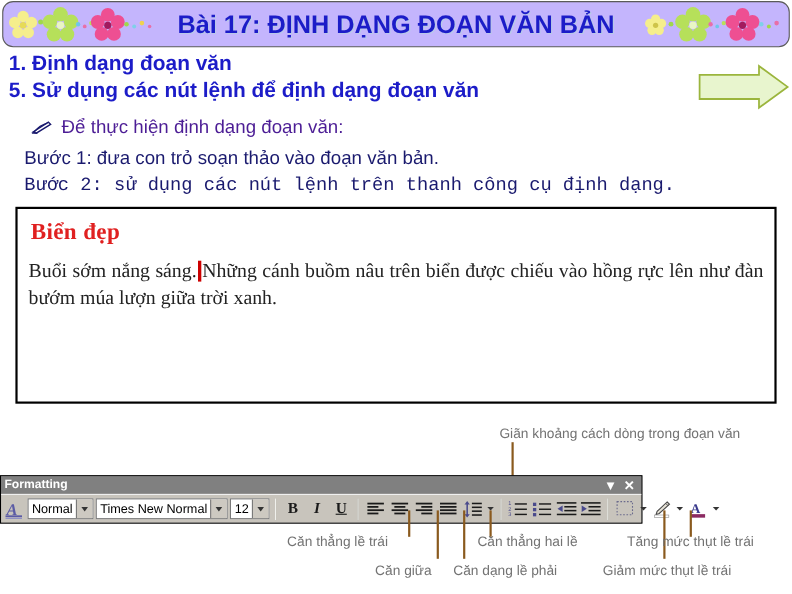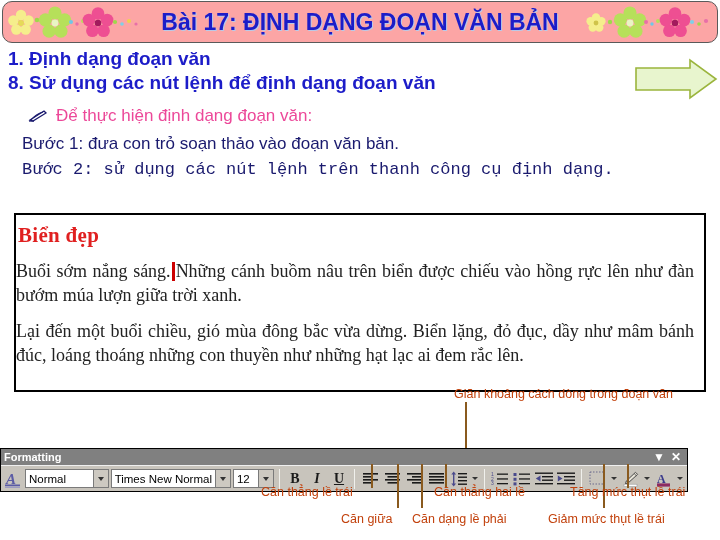--- a/index.html
+++ b/index.html
@@ -8,21 +8,21 @@
     width:720px; height:540px;
     background:#ffffff;
     font-family:"Liberation Sans", sans-serif;
     overflow:hidden;
     position:relative;
   }
 
   
   #title-bar {
     position:absolute; left:2px; top:1px; width:716px; height:42px;
-    background:#fca5a5;
+    background:#c4b5fd;
     border:1px solid #5a5a5a;
     border-radius:10px;
     overflow:hidden;
   }
   #title-text {
     position:absolute; left:0; top:0; width:100%; height:100%;
     display:flex; align-items:center; justify-content:center;
     font-size:23px; font-weight:bold; color:#1c1cc8;
     letter-spacing:0px;
     text-shadow:1px 1px 0 #b9c9e8;
@@ -41,62 +41,62 @@
   #heading-1 { top:48px; }
   #heading-2 { top:72px; }
 
   
   #green-arrow { position:absolute; left:634px; top:58px; width:84px; height:42px; }
 
   
   #bullet-line {
     position:absolute; left:28px; top:106px;
     display:flex; align-items:center; gap:8px;
-    font-size:17px; color:#ec4899; white-space:nowrap;
+    font-size:17px; color:#4c1d95; white-space:nowrap;
   }
   #bullet-glyph { width:20px; height:16px; flex:0 0 auto; }
   .step {
     position:absolute; left:22px;
     font-size:17px; color:#1a1a6e; white-space:nowrap;
   }
   #step-1 { top:134px; }
   #step-2 { top:160px;font-family:Liberation Mono, monospace; }
 
   
   #doc-preview {
-    position:absolute; left:14px; top:213px; width:692px; height:179px;
+    position:absolute; left:14px; top:188px; width:692px; height:179px;
     background:#ffffff; border:2px solid #000000;
-    padding:6px 10px 0 0;
+    padding:6px 10px 0 10px;
     font-family:"Liberation Serif", serif;
     overflow:hidden;
   }
   #doc-title {
     font-size:21px; font-weight:bold; color:#e02020;
     margin:2px 0 6px 2px; letter-spacing:0.3px;
   }
   .doc-para {
     font-size:18px; color:#222; line-height:1.33;
     text-align:justify; margin:12px 0 10px 0;
     position:relative;
   }
   #caret {
     display:inline-block; width:3px; height:19px;
     background:#cc0000; vertical-align:-4px; margin:0 1px;
   }
 
   
   .ann {
-    position:absolute; font-size:12.5px; color:#c2410c;
+    position:absolute; font-size:12.5px; color:#737373;
     white-space:nowrap;
   }
   .conn { position:absolute; width:2px; background:#8a5a1e; }
 
   
   #toolbar {
-    position:absolute; left:0; top:448px; width:688px;
+    position:absolute; left:0; top:432px; width:584px;
     border:1px solid #000;
     background:#808080;
     font-size:11px;
   }
   #toolbar-titlebar {
     height:16px; background:#808080; display:flex; align-items:center;
     padding:0 3px; color:#ffffff; font-weight:bold; font-size:11px;
   }
   #toolbar-title { flex:0 0 auto; color:#ffffff; }
   #toolbar-spacer { flex:1 1 auto; }
@@ -216,21 +216,21 @@
       <circle cx="112" cy="20" r="2.1" fill="#7fd0e8"></circle>
       <circle cx="119" cy="22" r="1.8" fill="#9fd84b"></circle>
       <circle cx="126" cy="19" r="2.1" fill="#e86fa8"></circle>
     </g>
   </svg>
 
   <div id="title-text">Bài 17: ĐỊNH DẠNG ĐOẠN VĂN BẢN</div>
 </div>
 
 <div class="heading" id="heading-1">1. Định dạng đoạn văn</div>
-<div class="heading" id="heading-2">8. Sử dụng các nút lệnh để định dạng đoạn văn</div>
+<div class="heading" id="heading-2">5. Sử dụng các nút lệnh để định dạng đoạn văn</div>
 
 <svg id="green-arrow" viewBox="0 0 84 42">
   <polygon points="2,10 56,10 56,2 82,21 56,40 56,32 2,32" fill="#e8f5ce" stroke="#9bb53d" stroke-width="1.6"></polygon>
 </svg>
 
 <div id="bullet-line">
   <svg id="bullet-glyph" viewBox="0 0 20 16">
     <path d="M2 12 L16 3 L18 5 L5 13 Z" fill="none" stroke="#1a1a6e" stroke-width="1.3"></path>
     <path d="M3 12 Q8 6 15 4" fill="none" stroke="#1a1a6e" stroke-width="1.1"></path>
     <path d="M1 13 L6 13" stroke="#1a1a6e" stroke-width="1.3"></path>
@@ -238,21 +238,20 @@
   <span>Để thực hiện định dạng đoạn văn:</span>
 </div>
 <div class="step" id="step-1">Bước 1: đưa con trỏ soạn thảo vào đoạn văn bản.</div>
 <div class="step" id="step-2">Bước 2: sử dụng các nút lệnh trên thanh công cụ định dạng.</div>
 
 <div id="doc-preview">
   <div id="doc-title">Biển đẹp</div>
   <p class="doc-para">
     <span>Buổi sớm nắng sáng.</span><span id="caret"></span><span>Những cánh buồm nâu trên biển được chiếu vào hồng rực lên như đàn bướm múa lượn giữa trời xanh.</span>
   </p>
-  <p class="doc-para">Lại đến một buổi chiều, gió mùa đông bắc vừa dừng. Biển lặng, đỏ đục, dầy như mâm bánh đúc, loáng thoáng những con thuyền như những hạt lạc ai đem rắc lên.</p>
 </div>
 
 <div class="ann" style="left:454px; top:387px;">Giãn khoảng cách dòng trong đoạn văn</div>
 <div class="conn" style="left:465px; top:402px; height:48px;"></div>
 
 <div id="toolbar">
   <div id="toolbar-titlebar">
     <span id="toolbar-title">Formatting</span>
     <span id="toolbar-spacer"></span>
     <span class="tb-winbtn">▼</span>

